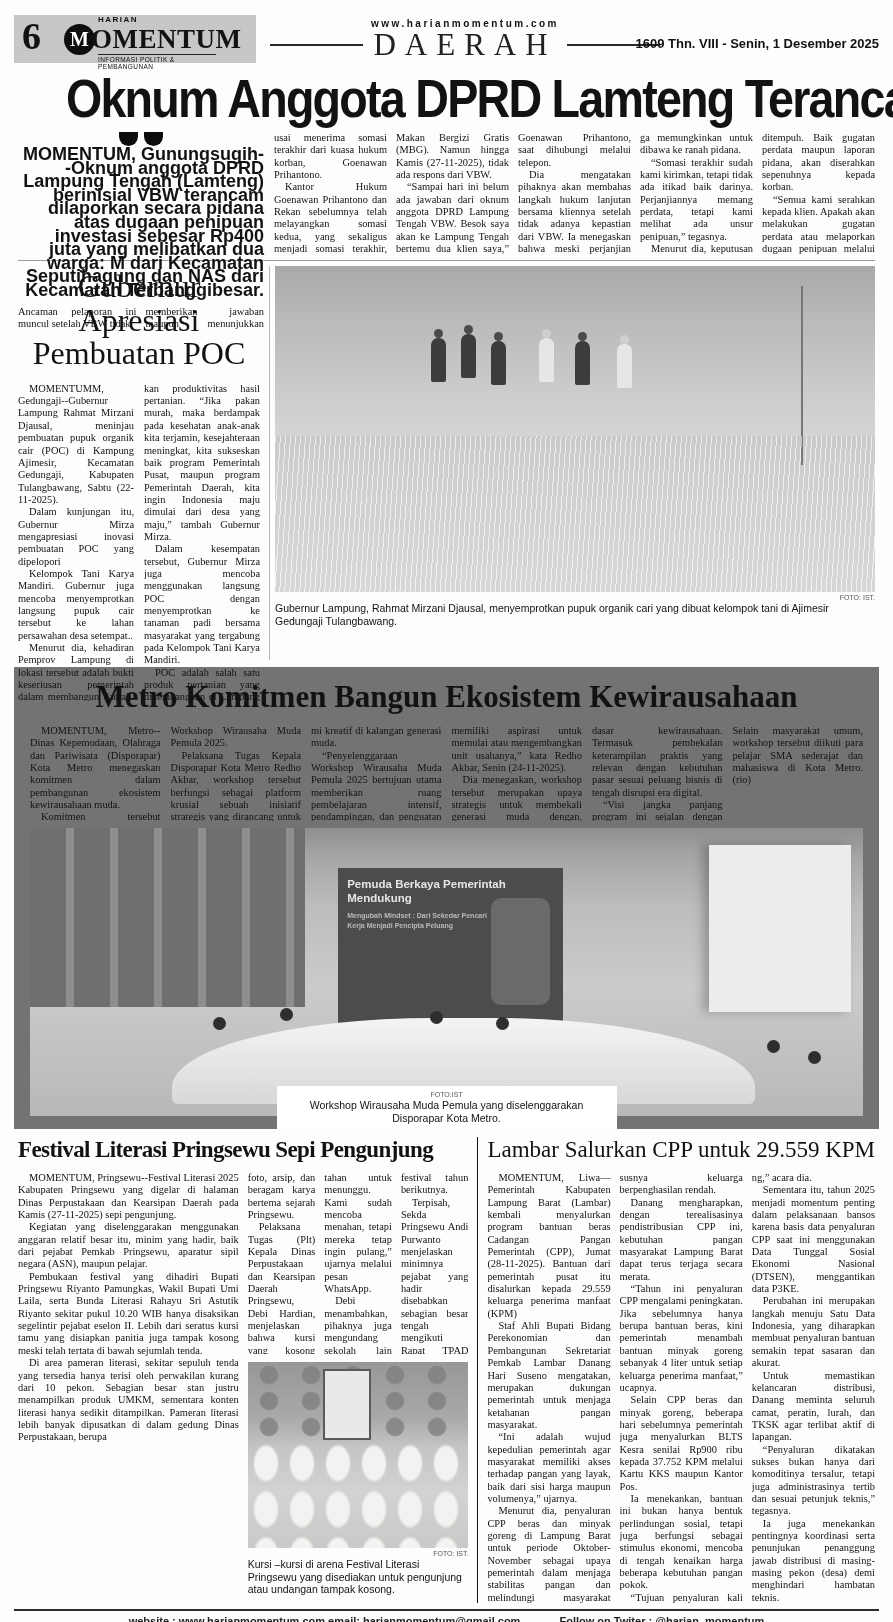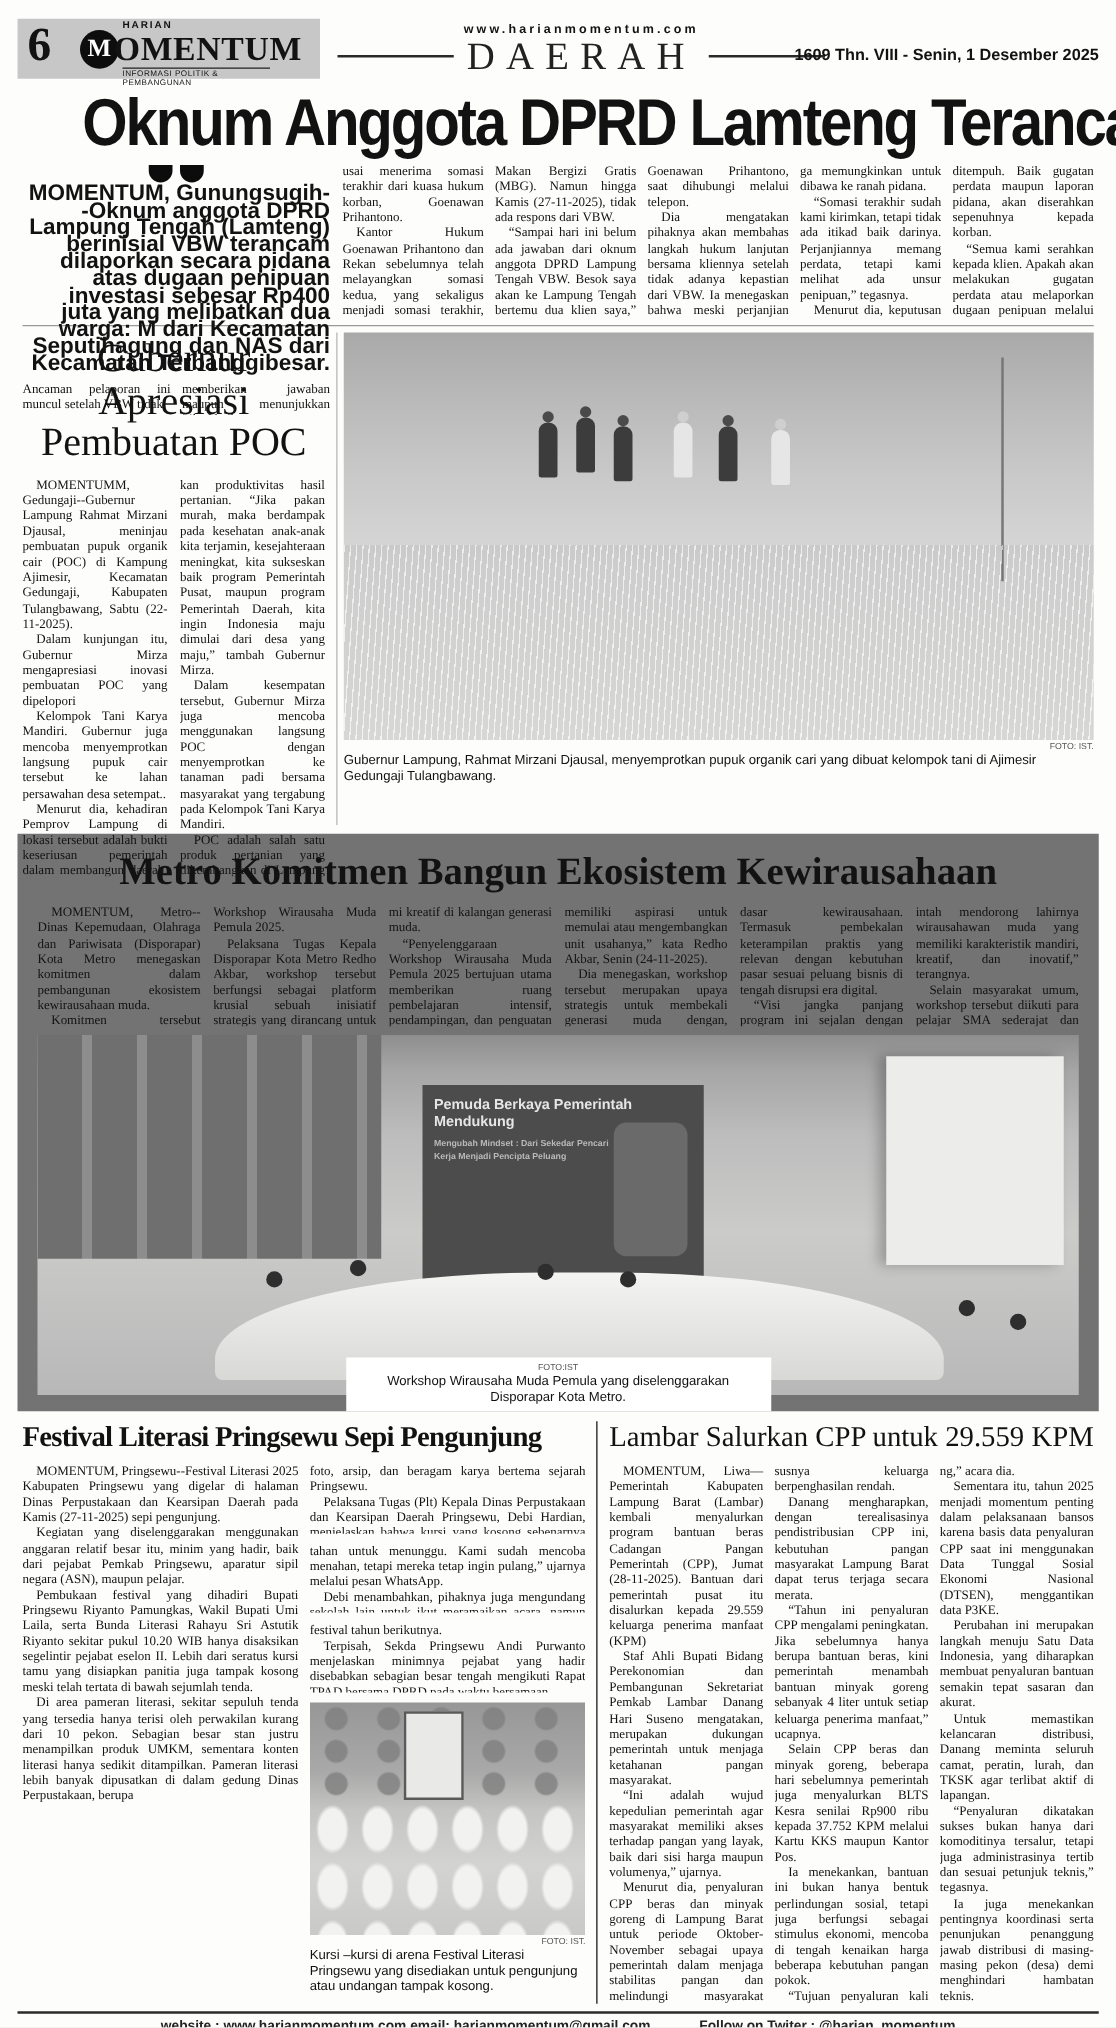--- a/index.html
+++ b/index.html
@@ -88,21 +88,21 @@
   .metro-capbox .credit{text-align:center;}
   .metro-capbox .caption{text-align:center;}
 
   
   .bottom{display:flex;margin-top:8px;height:466px;padding:0 4px;}
   .fest{width:466px;padding-right:9px;display:flex;flex-direction:column;}
   .fest-head{font-size:23px;font-weight:bold;letter-spacing:-.6px;margin:0 0 9px;white-space:nowrap;}
   .fest-body{display:flex;gap:9px;flex:1;}
   .fest-c1{width:114px;overflow:hidden;}
   .fest-right{flex:1;display:flex;flex-direction:column;}
-  .fest-cols{display:flex;gap:9px;height:182px;overflow:hidden;flex-direction:column;}
+  .fest-cols{display:flex;gap:9px;height:182px;overflow:hidden;}
   .photo-fest{height:186px;margin-top:8px;background:
       linear-gradient(180deg,#979797 0%,#a9a9a9 30%,#c4c4c2 46%,#d3d3d1 70%,#c9c9c7 100%);}
   .photo-fest::before{content:"";position:absolute;inset:0 0 58% 0;
       background-image:radial-gradient(circle at 50% 50%,#7f7f7f 0 34%,rgba(0,0,0,0) 40%);
       background-size:42px 26px;opacity:.8;}
   .photo-fest::after{content:"";position:absolute;inset:44% 0 0 0;
       background-image:radial-gradient(ellipse at 50% 42%,#f2f2f0 0 42%,rgba(0,0,0,0) 52%);
       background-size:36px 46px;}
   .screenbox{position:absolute;left:34%;top:4%;width:22%;height:38%;background:#e9e9e7;border:2px solid #5a5a5a;}
   .vdiv{width:1px;background:#111;}
@@ -232,21 +232,20 @@
         </div>
       <div class="ncol cont">
           <p class="para">memiliki aspirasi untuk memulai atau mengembangkan unit usahanya,” kata Redho Akbar, Senin (24-11-2025).</p>
           <p class="para">Dia menegaskan, workshop tersebut merupakan upaya strategis untuk membekali generasi muda dengan, pengetahuan</p>
         </div>
       <div class="ncol cont">
           <p class="para">dasar kewirausahaan. Termasuk pembekalan keterampilan praktis yang relevan dengan kebutuhan pasar sesuai peluang bisnis di tengah disrupsi era digital.</p>
           <p class="para">“Visi jangka panjang program ini sejalan dengan upaya pemer-</p>
         </div>
       <div class="ncol cont">
-          <p class="para">intah mendorong lahirnya wirausahawan muda yang memiliki karakteristik mandiri, kreatif, dan inovatif,” terangnya.</p>
           <p class="para">Selain masyarakat umum, workshop tersebut diikuti para pelajar SMA sederajat dan mahasiswa di Kota Metro. (rio)</p>
         </div>
     </div>
     <div class="photo photo-metro">
       <div class="panels"></div>
       <div class="window"></div>
       <div class="slide">
         <div class="slide-title">Pemuda Berkaya Pemerintah Mendukung</div>
         <div class="slide-sub">Mengubah Mindset : Dari Sekedar Pencari Kerja Menjadi Pencipta Peluang</div>
         <div class="slide-phone"></div>

